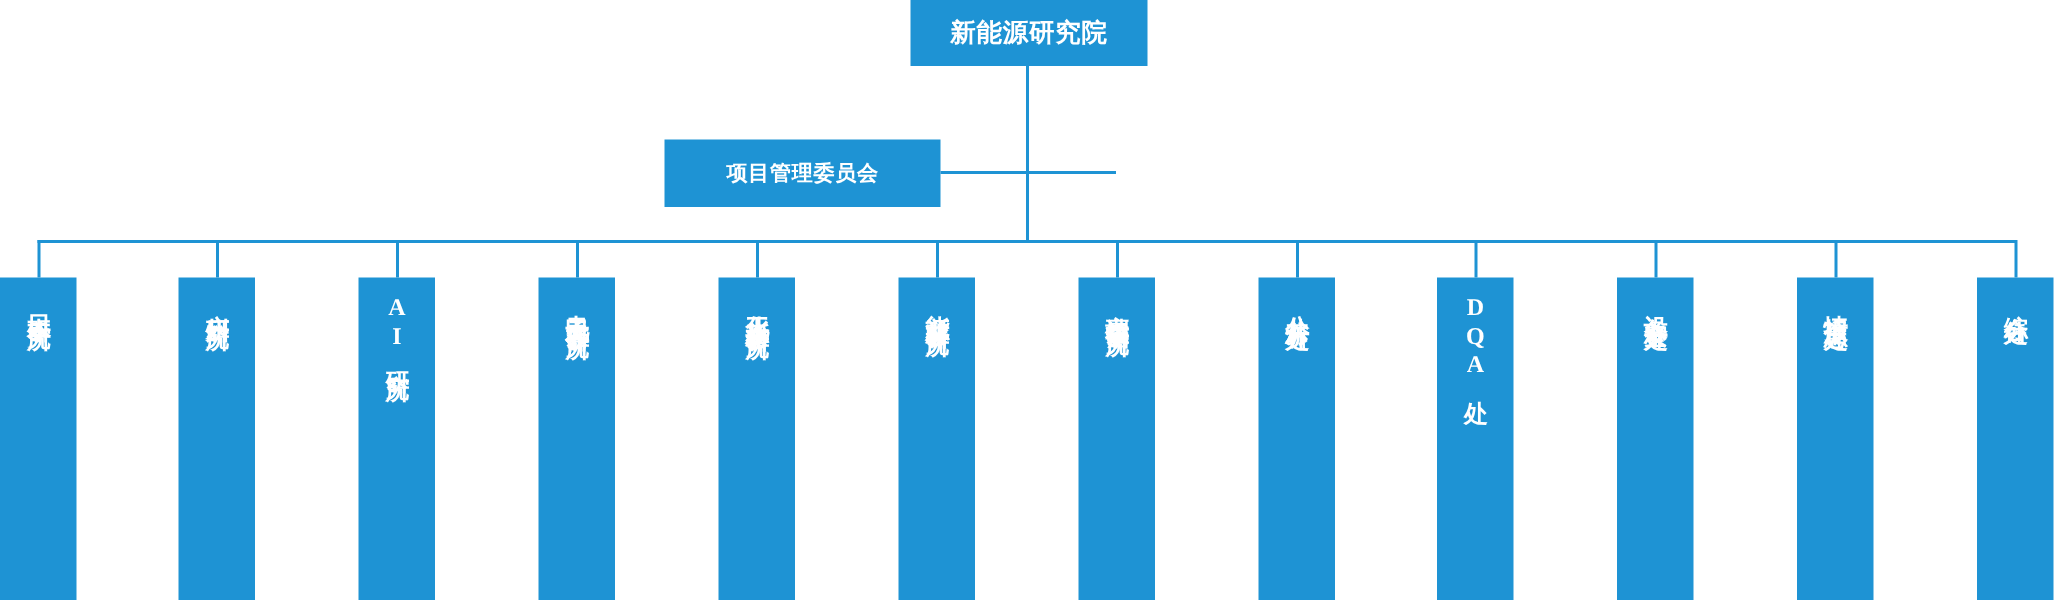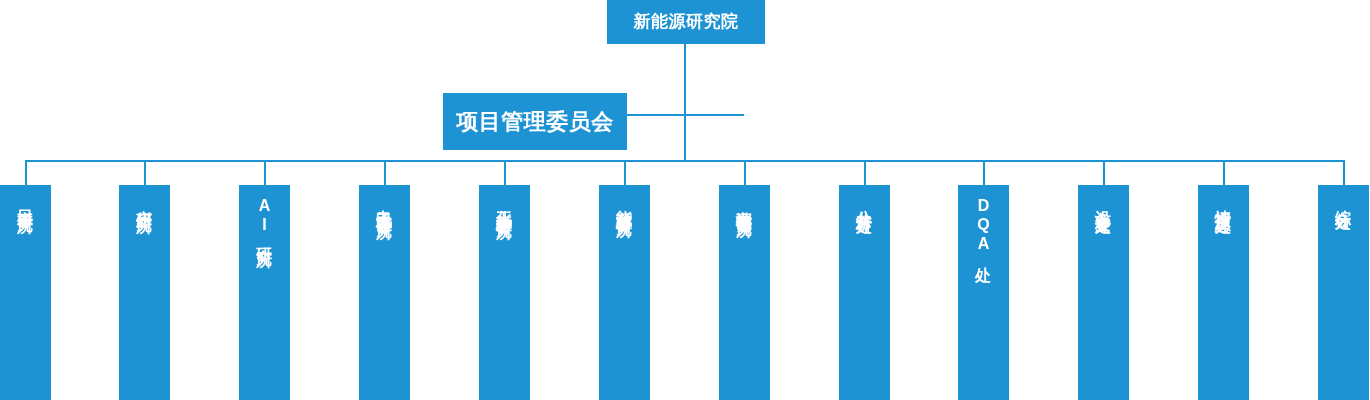--- a/index.html
+++ b/index.html
@@ -7,21 +7,21 @@
     margin: 0;
     padding: 0;
     background: #ffffff;
   }
   #canvas {
     position: relative;
     width: 1370px;
     height: 400px;
     background: #ffffff;
     overflow: hidden;
-    font-family: Liberation Sans, sans-serif;
+    font-family: Liberation Serif, serif;
   }
 
   
   .line {
     position: absolute;
     background: #1E93D4;
   }
   .line-h { height: 2px; }
   .line-v { width: 2px; }
 
@@ -45,22 +45,22 @@
     height: 50px;
     font-size: 17px;
     letter-spacing: 0.5px;
     padding-top: 5px;
   }
 
   
   .box-committee {
     top: 93px;
     width: 184px;
-    height: 57px;
-    font-size: 22px;
+    height: 45px;
+    font-size: 14px;
     letter-spacing: 0.5px;
   }
   .box-committee.c0 { left: 443px; }
   .box-committee.c1 { left: 744px; }
 
   
   .box-leaf {
     top: 185px;
     width: 51px;
     height: 215px;

